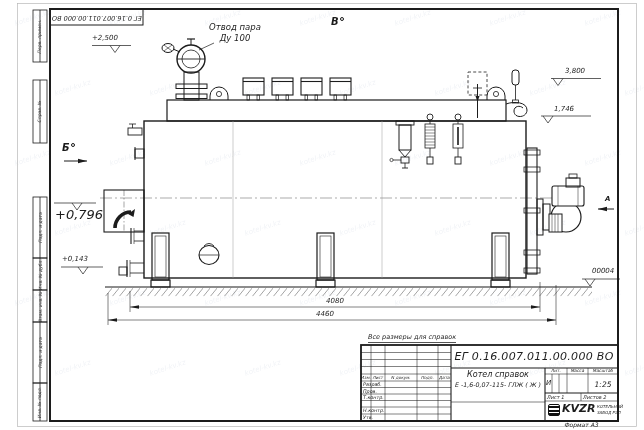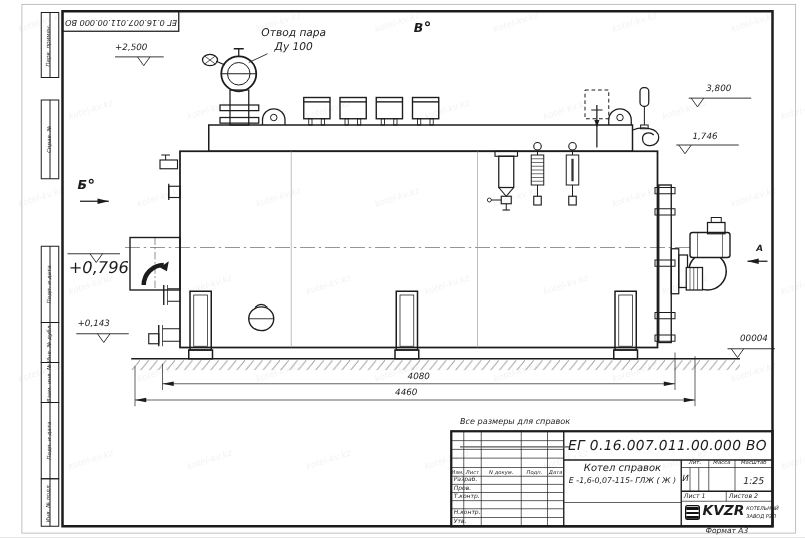--- a/index.html
+++ b/index.html
@@ -353,21 +353,21 @@
   <div class="lbl" style="left:62px;top:256px;font-size:7px;">+0,143</div>
   <div class="lbl" style="left:592px;top:268px;font-size:7px;">00004</div>
 
   <div class="lbl ctr" style="left:318px;top:297px;width:34px;height:9px;font-size:7px;">4080</div>
   <div class="lbl ctr" style="left:308px;top:310px;width:34px;height:9px;font-size:7px;">4460</div>
 
   <div class="lbl" style="left:62px;top:143px;font-size:10px;font-weight:bold;"><span>Б</span><span class="idx"></span></div>
   <div class="lbl" style="left:331px;top:17px;font-size:10px;font-weight:bold;"><span>В</span><span class="idx"></span></div>
   <div class="lbl" style="left:605px;top:196px;font-size:7px;font-weight:bold;">А</div>
 
-  <div class="lbl" style="left:368px;top:334px;font-size:6.5px;border-bottom:0.5px solid #555;padding-bottom:16px;">Все размеры для справок</div>
+  <div class="lbl" style="left:368px;top:334px;font-size:6.5px;border-bottom:0.5px solid #555;padding-bottom:1px;">Все размеры для справок</div>
 
   <div class="lbl ctr" style="left:452px;top:348px;width:164px;height:18px;font-size:11px;letter-spacing:0.3px;">ЕГ 0.16.007.011.00.000  ВО</div>
   <div class="lbl ctr" style="left:452px;top:370px;width:92px;height:11px;font-size:8px;">Котел справок</div>
   <div class="lbl ctr" style="left:452px;top:380px;width:92px;height:11px;font-size:6.3px;">Е -1,6-0,07-115- ГЛЖ ( Ж )</div>
 
   <div class="lbl ctr" style="left:361px;top:375px;width:10px;height:6px;font-size:4.2px;">Изм.</div>
   <div class="lbl ctr" style="left:371px;top:375px;width:14px;height:6px;font-size:4.2px;">Лист</div>
   <div class="lbl ctr" style="left:385px;top:375px;width:32px;height:6px;font-size:4.2px;">N докум.</div>
   <div class="lbl ctr" style="left:417px;top:375px;width:21px;height:6px;font-size:4.2px;">Подп.</div>
   <div class="lbl ctr" style="left:438px;top:375px;width:13px;height:6px;font-size:4.2px;">Дата</div>

